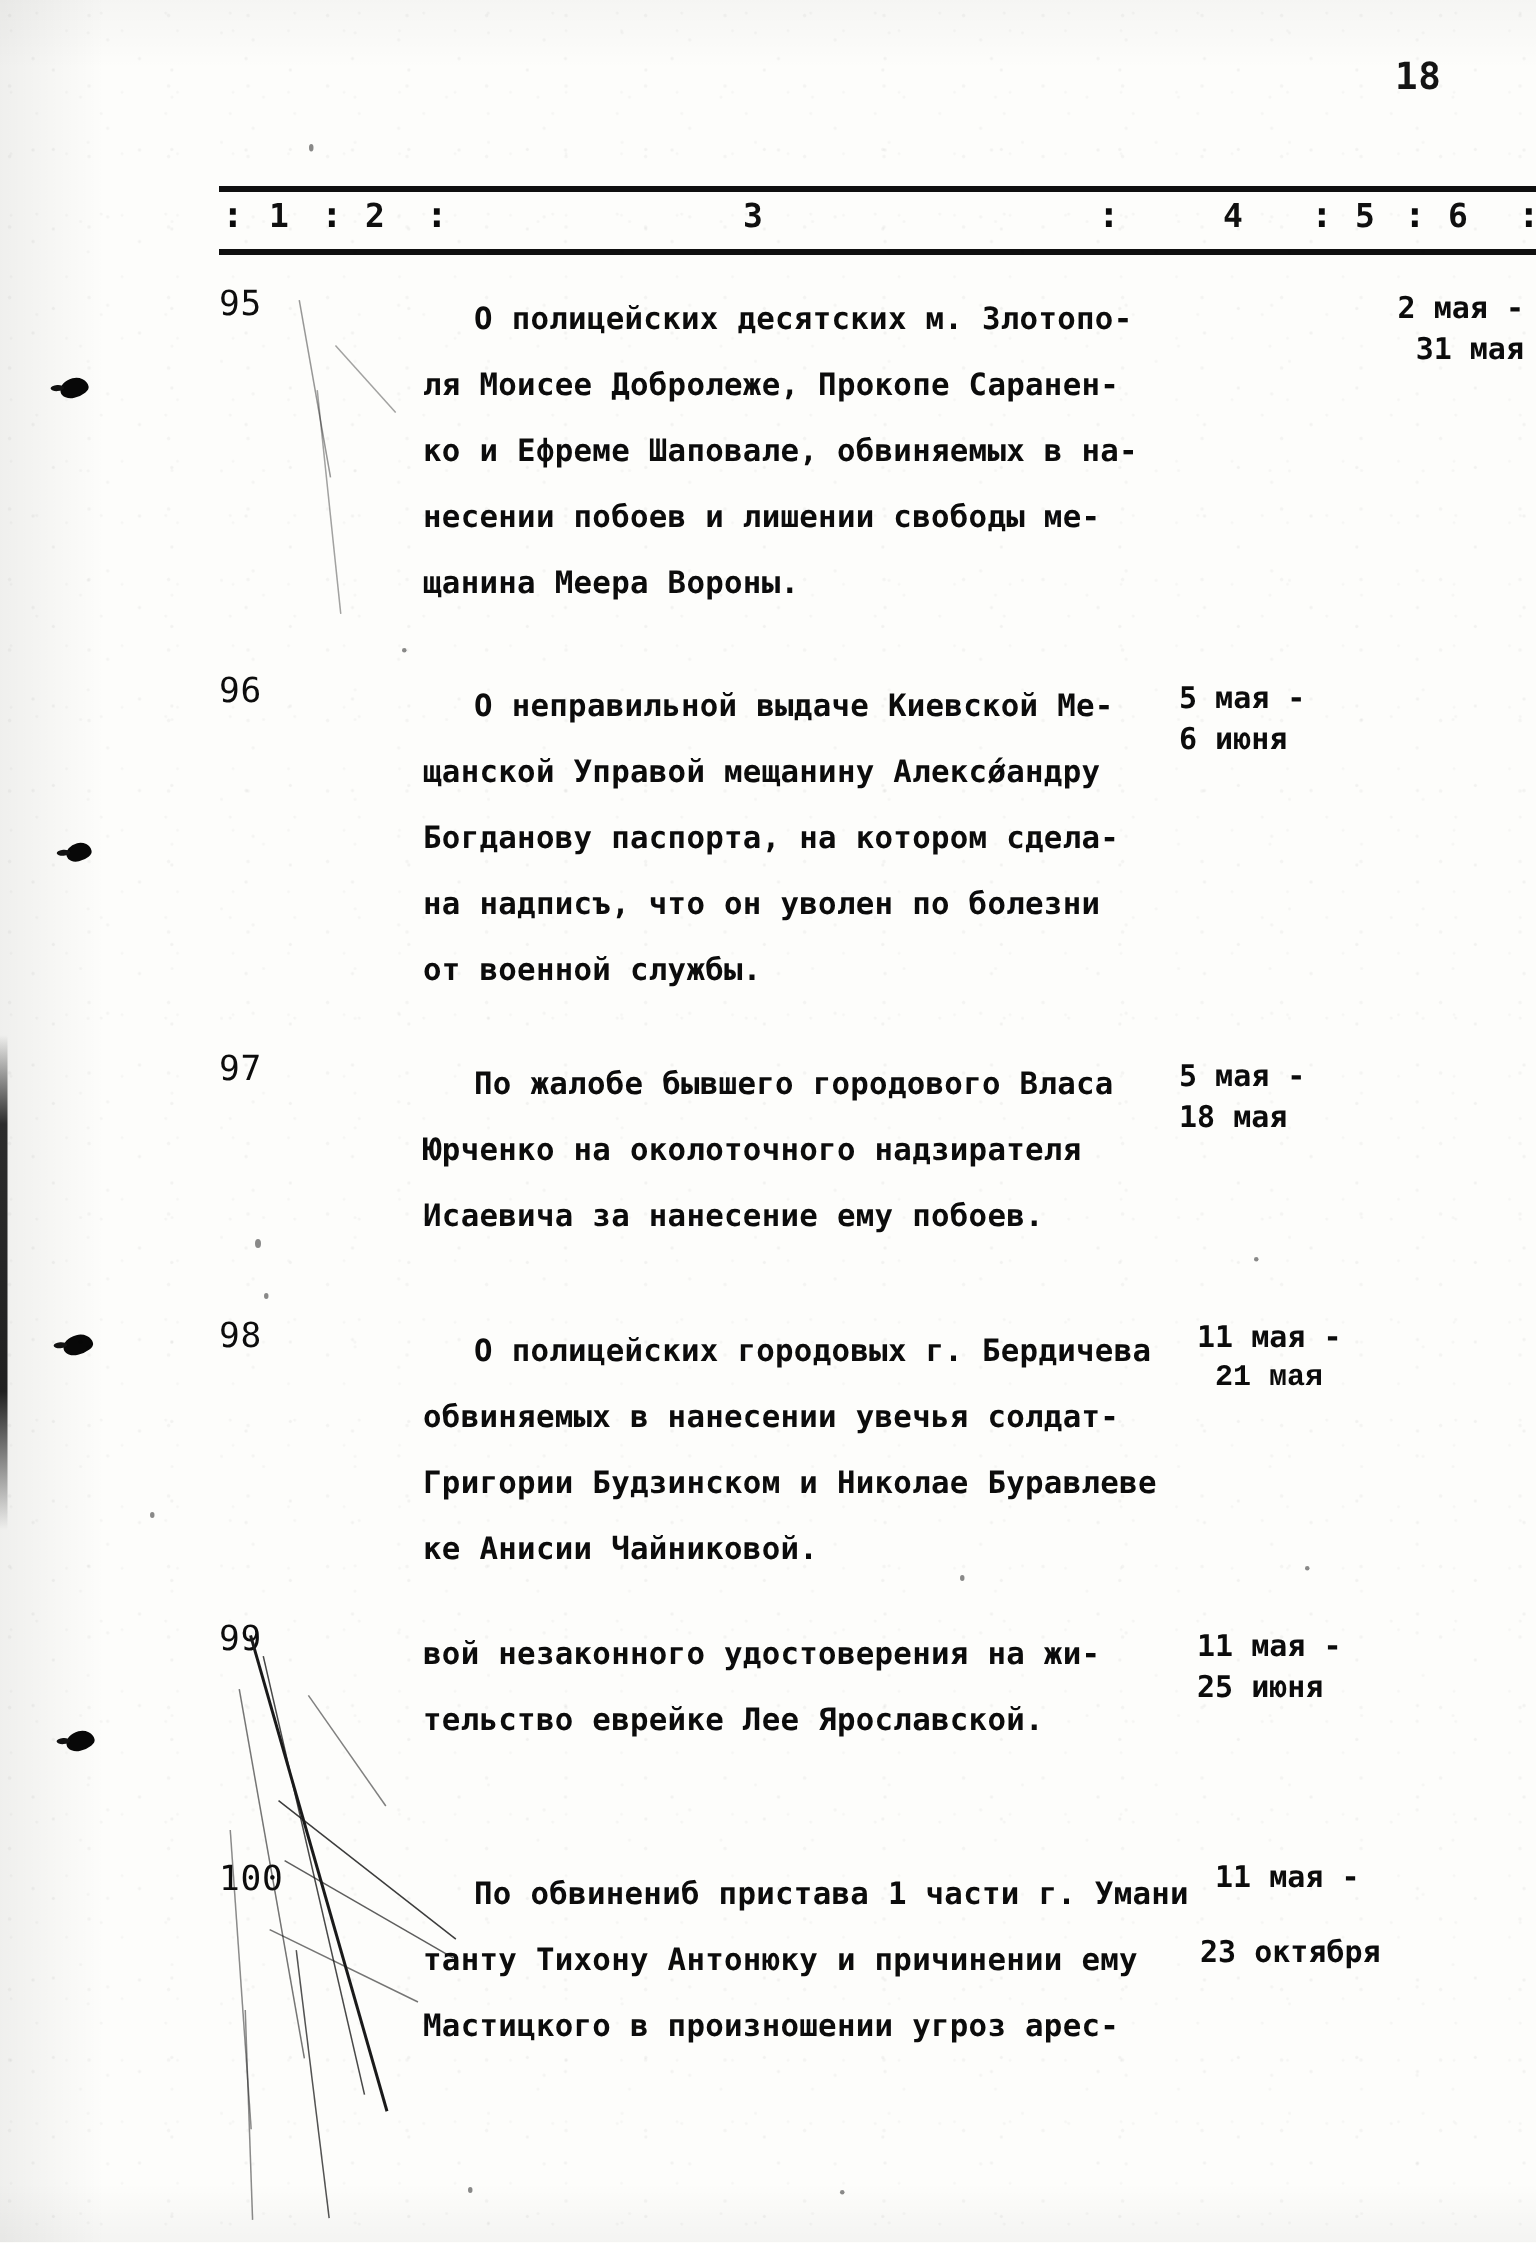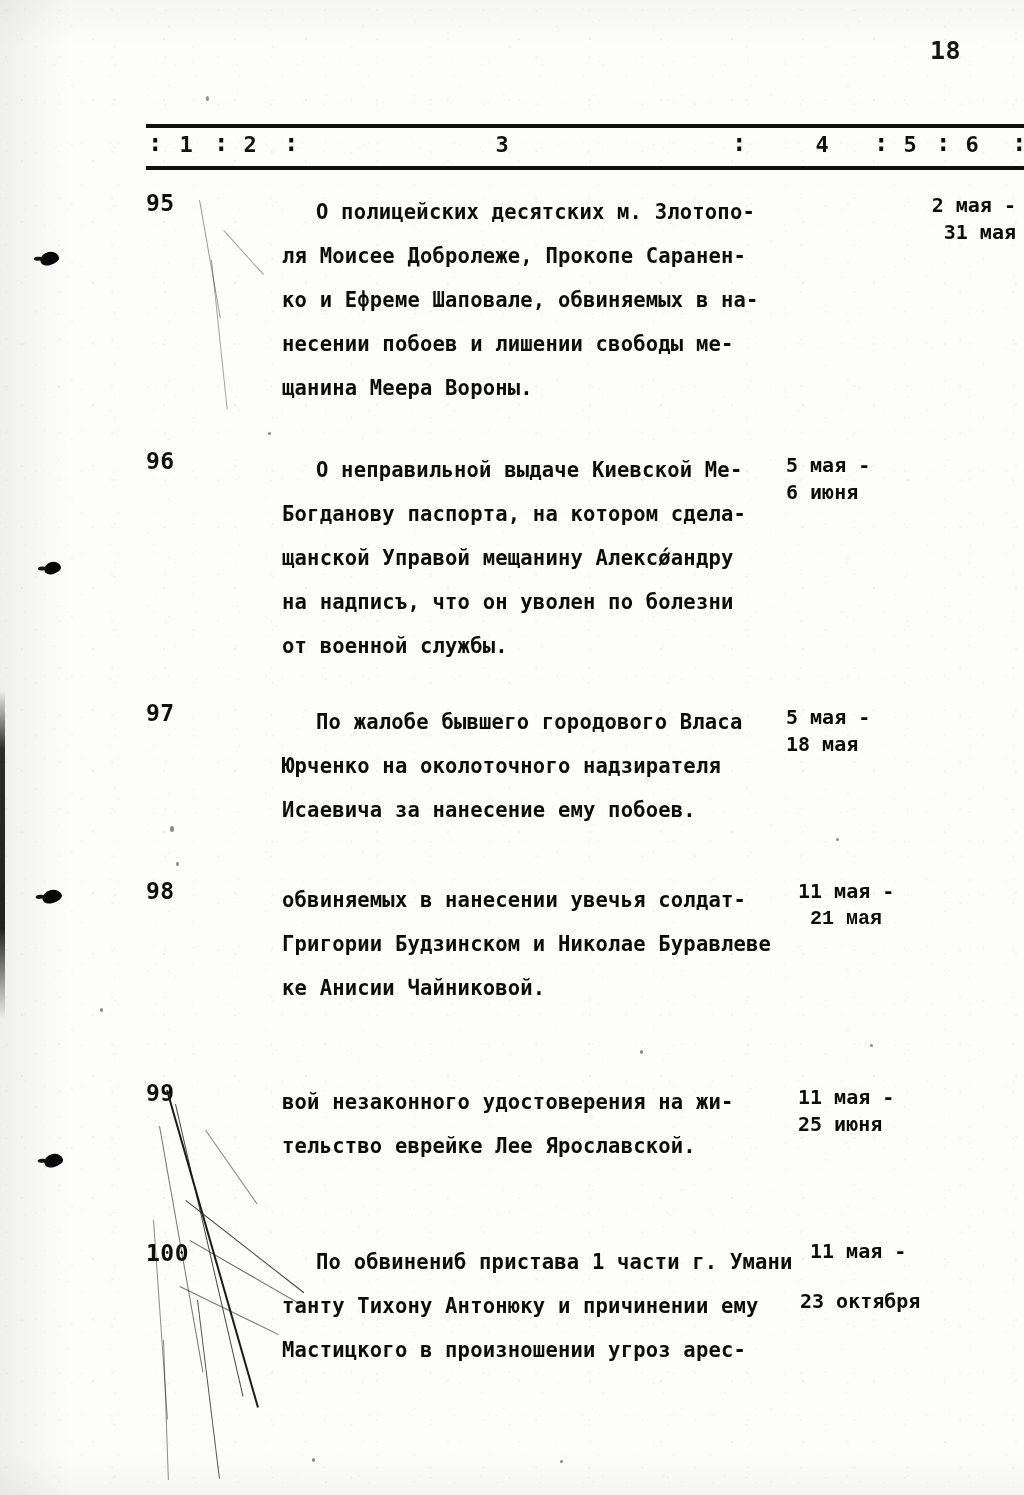--- a/index.html
+++ b/index.html
@@ -103,21 +103,21 @@
     position: absolute;
     left: 146px;
     width: 878px;
   }
   .entry-num {
     position: absolute;
     left: 0;
     top: 0;
     width: 64px;
     font-size: 23px;
-    font-weight: 700;
+    font-weight: 400;
     color: #0d0d0d;
     letter-spacing: 0.5px;
   }
   .entry-body {
     position: absolute;
     left: 136px;
     width: 500px;
   }
   .entry-body .line {
     font-size: 20.5px;
@@ -224,22 +224,22 @@
     <div class="entry-dates" style="left:660px; top:2px;text-align:right;">
       <div class="dline">2 мая -</div>
       <div class="dline">31 мая</div>
     </div>
   </div>
 
   <div class="entry" style="top:448px;">
     <div class="entry-num">96</div>
     <div class="entry-body">
       <div class="line first">О неправильной выдаче Киевской Ме-</div>
+      <div class="line">щанской Управой мещанину Алексǿандру</div>
       <div class="line">Богданову паспорта, на котором сдела-</div>
-      <div class="line">щанской Управой мещанину Алексǿандру</div>
       <div class="line">на надписъ, что он уволен по болезни</div>
       <div class="line">от военной службы.</div>
     </div>
     <div class="entry-dates" style="left:640px; top:4px;">
       <div class="dline">5 мая -</div>
       <div class="dline">6 июня</div>
     </div>
   </div>
 
   <div class="entry" style="top:700px;">
@@ -251,20 +251,21 @@
     </div>
     <div class="entry-dates" style="left:640px; top:4px;">
       <div class="dline">5 мая -</div>
       <div class="dline">18 мая</div>
     </div>
   </div>
 
   <div class="entry" style="top:878px;">
     <div class="entry-num">98</div>
     <div class="entry-body">
+      <div class="line first">О полицейских городовых г. Бердичева</div>
       <div class="line">обвиняемых в нанесении увечья солдат-</div>
       <div class="line">Григории Будзинском и Николае Буравлеве</div>
       <div class="line">ке Анисии Чайниковой.</div>
     </div>
     <div class="entry-dates" style="left:652px; top:0px;">
       <div class="dline">11 мая -</div>
       <div class="dline" style="text-indent:12px;font-family:Liberation Mono, monospace;">21 мая</div>
     </div>
   </div>
 

